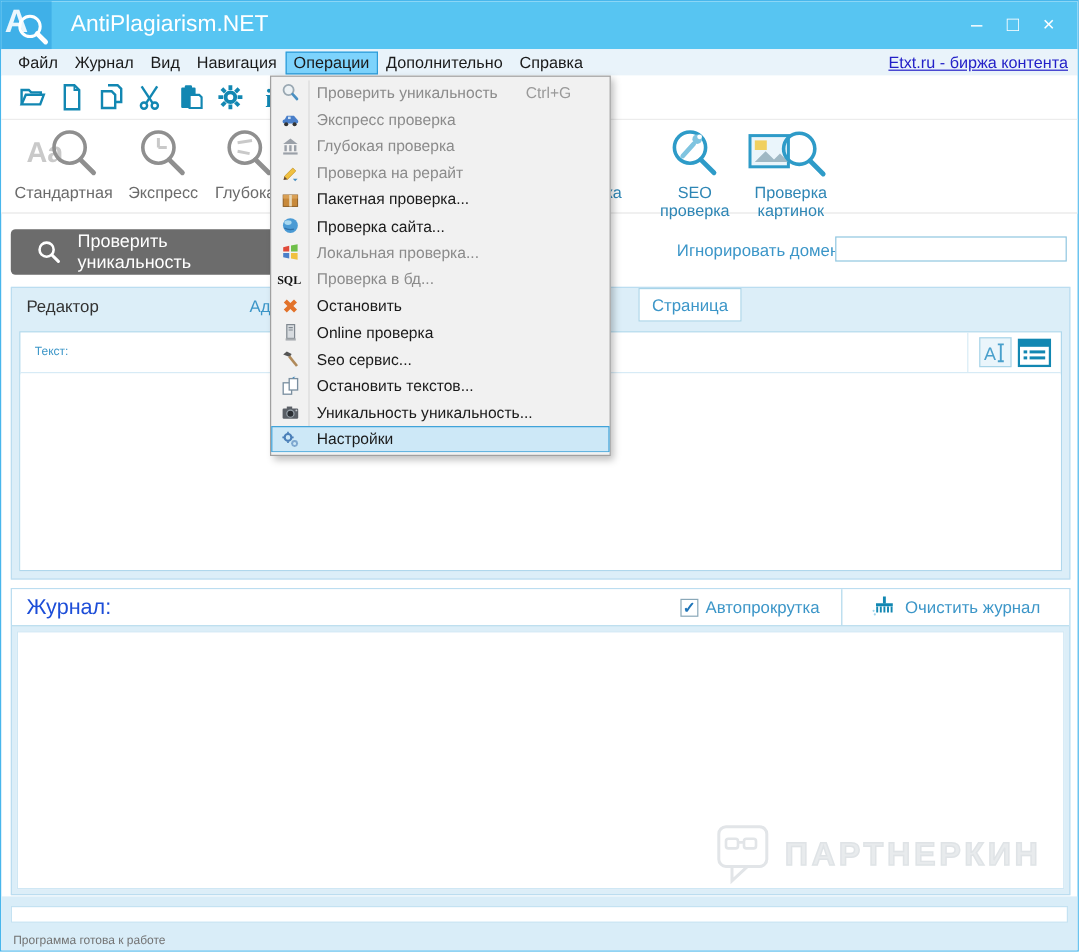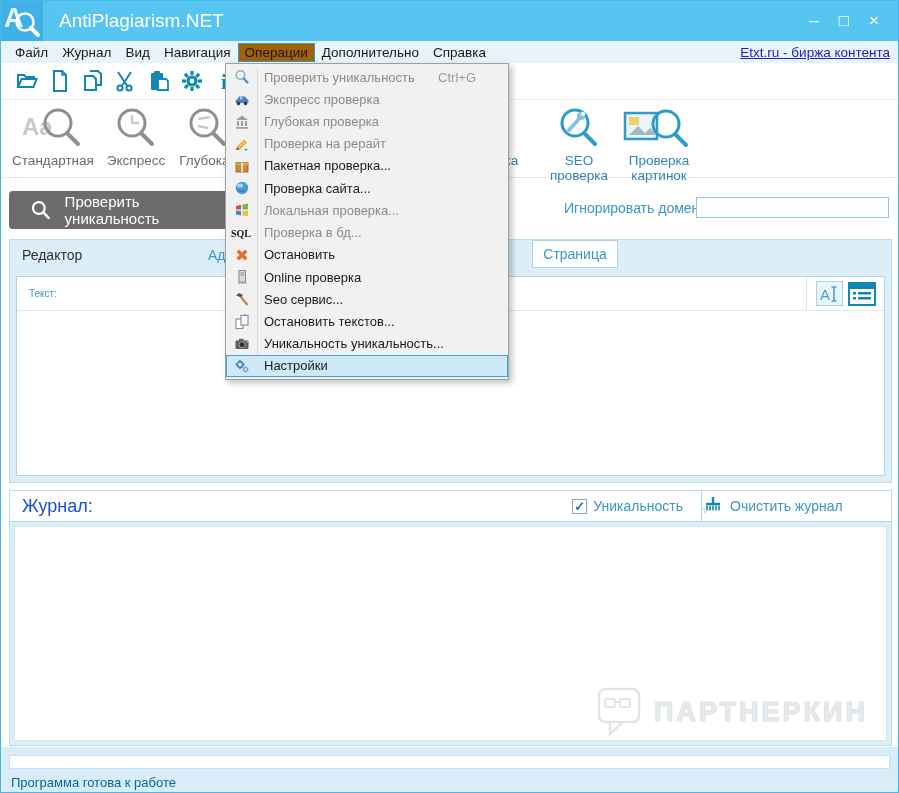--- a/index.html
+++ b/index.html
@@ -11,21 +11,21 @@
   .appicon { width:42px; height:40px; background:#3FB0E8; position:relative; flex:0 0 auto; }
   .appicon .letter { position:absolute; left:3px; top:2px; color:#EAF6FD; font-weight:bold; font-size:27px; }
   .appicon svg { position:absolute; right:1px; bottom:1px; }
   .title-text { color:#fff; font-size:19px; margin-left:16px; }
   .win-controls { margin-left:auto; display:flex; align-items:center; gap:14px; padding-right:16px; color:#fff; }
   .win-btn { width:16px; text-align:center; font-size:17px; line-height:20px; cursor:default; }
 
   
   .menubar { position:absolute; top:40px; left:0; right:0; height:22px; background:#E9F3FA; display:flex; align-items:center; font-size:13.5px; color:#1a1a1a; padding-left:7px; }
   .menu-item { padding:2px 7px; }
-  .menu-item.active { background:#a16207; border:1px solid #2D9CD8; padding:1px 6px; }
+  .menu-item.active { background:#7dd3fc; border:1px solid #2D9CD8; padding:1px 6px; }
   .menubar-link { margin-left:auto; color:#2320C8; text-decoration:underline; padding-right:8px; font-size:13.5px; }
 
   
   .toolbar { position:absolute; top:62px; left:0; right:0; height:37px; background:#fff; border-bottom:1px solid #ECECEC; display:flex; align-items:center; gap:9px; padding-left:14px; color:#1287B2; }
   .tool-icon { width:24px; height:24px; display:flex; align-items:center; justify-content:center; }
 
   
   .ribbon { position:absolute; top:99px; left:0; right:0; height:78px; background:#fff; border-bottom:1px solid #E6E6E6; }
   .ribbon-btn { position:absolute; top:5px; width:92px; text-align:center; }
   .ribbon-btn .ric { height:48px; display:flex; justify-content:center; }
@@ -53,29 +53,29 @@
   .list-btn { width:28px; height:25px; margin-right:8px; display:flex; align-items:center; justify-content:center; }
   .editor-content { position:absolute; left:0; right:0; top:35px; bottom:0; background:#fff; }
 
   
   .journal-panel { position:absolute; left:8px; top:489px; width:883px; height:256px; background:#DCEEF8; border:1px solid #BBDDF0; }
   .journal-header { position:absolute; left:0; top:0; right:0; height:31px; background:#fff; border-bottom:1px solid #AFD7EC; display:flex; align-items:center; }
   .journal-label { color:#1d4ed8; font-size:18px; padding-left:12px; }
   .autoscroll { margin-left:auto; display:flex; align-items:center; gap:6px; margin-right:18px; }
   .checkbox { width:15px; height:15px; border:1px solid #8AA8B8; background:#fff; color:#1E74B8; font-size:13px; font-weight:bold; line-height:13px; text-align:center; }
   .autoscroll-label { color:#3C96C8; font-size:14px; }
-  .clear-cell { border-left:1px solid #AFD7EC; align-self:stretch; width:190px; display:flex; align-items:center; gap:8px; color:#3C96C8; font-size:14px; }
+  .clear-cell { border-left:1px solid #AFD7EC; align-self:stretch; width:190px; display:flex; align-items:center; justify-content:center; gap:8px; color:#3C96C8; font-size:14px; }
   .journal-content { position:absolute; left:4px; right:4px; top:35px; bottom:4px; background:#fff; border:1px solid #CFE7F4; }
   .watermark { position:absolute; right:18px; bottom:2px; display:flex; align-items:center; gap:12px; }
   .watermark-text { font-size:27px; font-weight:bold; letter-spacing:3px; color:#E8EBED; -webkit-text-stroke:1.2px #DFE3E6; }
 
   
   .bottom-strip { position:absolute; left:0; right:0; bottom:0; height:45px; background:#D9EDF8; }
   .progress { position:absolute; left:8px; right:8px; top:8px; height:14px; background:#fff; border:1px solid #C4E2F2; }
-  .status-text { position:absolute; left:10px; bottom:2px; color:#0369a1; font-size:13px;text-align:center; }
+  .status-text { position:absolute; left:10px; bottom:2px; color:#737373; font-size:10px;text-align:center; }
 
   
   .context-menu { position:absolute; left:224px; top:62px; width:284px; height:317px; background:#F1F1F1; border:1px solid #A0A0A0; box-shadow:3px 3px 6px rgba(0,0,0,0.25); display:flex; flex-direction:column; padding:2px 0; z-index:10; }
   .cm-vline { position:absolute; left:31px; top:3px; bottom:3px; width:1px; background:#DADADA; }
   .cm-item { flex:1; display:flex; align-items:center; font-size:13px; color:#1a1a1a; position:relative; }
   .cm-item.disabled { color:#8B8B8B; }
   .cm-item.highlighted { background:#CDE8F7; box-shadow:inset 0 0 0 1px #41A3D9; }
   .cm-icon { width:31px; display:flex; justify-content:center; flex:0 0 auto; }
   .cm-label { margin-left:7px; }
   .cm-shortcut { margin-left:auto; margin-right:32px; color:#9A9A9A; }
@@ -278,21 +278,21 @@
       </div>
       <div class="editor-content"></div>
     </div>
   </div>
 
   <div class="journal-panel">
     <div class="journal-header">
       <span class="journal-label">Журнал:</span>
       <span class="autoscroll">
         <span class="checkbox">✓</span>
-        <span class="autoscroll-label">Уникальность</span>
+        <span class="autoscroll-label">Автопрокрутка</span>
       </span>
       <span class="clear-cell">
         <svg width="20" height="20" viewBox="0 0 20 20">
             <line x1="11" y1="1" x2="11" y2="7" stroke="#1287B2" stroke-width="2.4"></line>
             <line x1="4" y1="8" x2="18" y2="8" stroke="#1287B2" stroke-width="2.4"></line>
             <path d="M5 9.5 v5 M8 9.5 v5 M11 9.5 v5 M14 9.5 v5 M17 9.5 v5" stroke="#1287B2" stroke-width="1.6"></path>
             <circle cx="2" cy="13" r="0.9" fill="#9FD4EC"></circle>
             <circle cx="3" cy="16" r="0.9" fill="#9FD4EC"></circle>
           </svg>
         <span>Очистить журнал</span>

